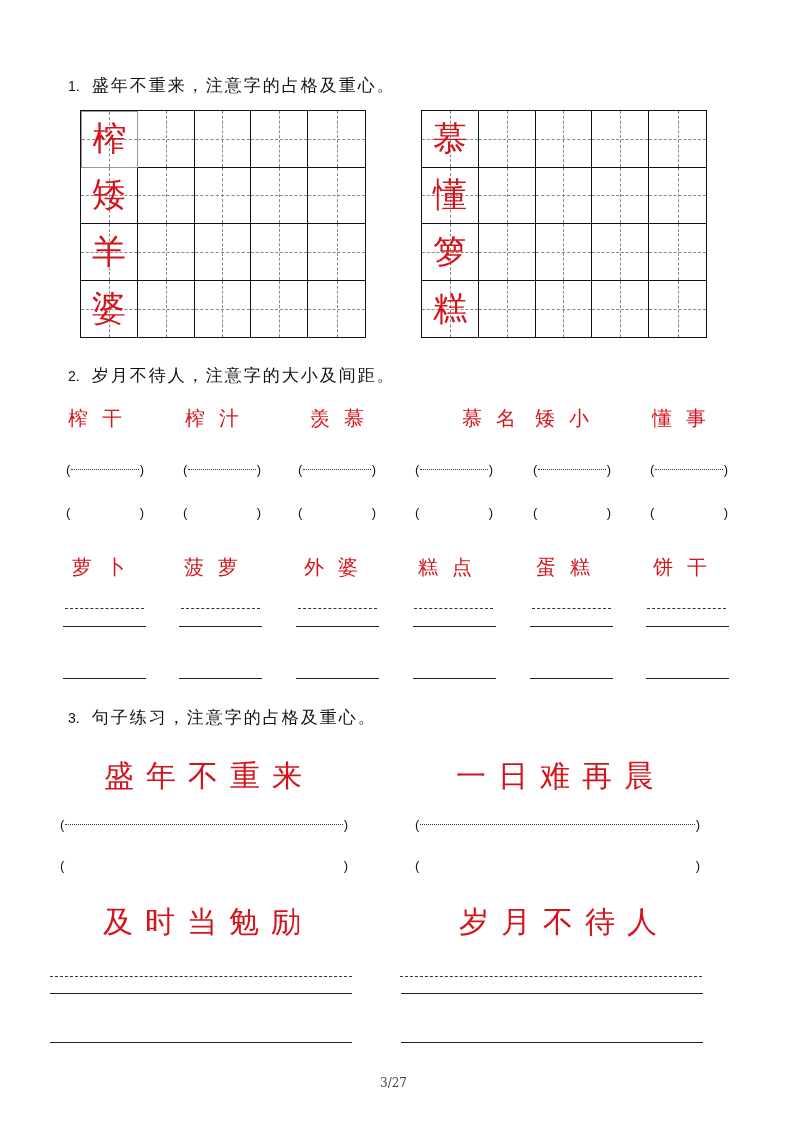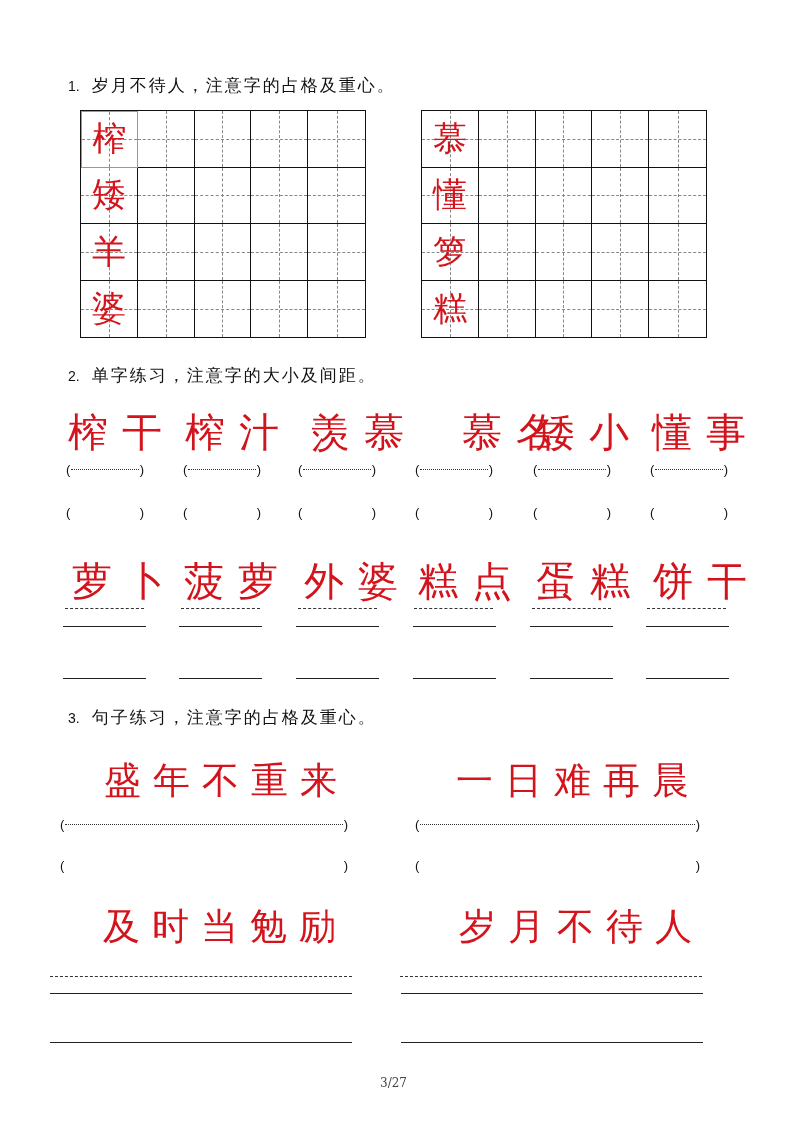--- a/index.html
+++ b/index.html
@@ -12,34 +12,34 @@
           display:grid; grid-template-columns:repeat(5,1fr); grid-template-rows:repeat(4,1fr); }
   .cell { position:relative; border-right:1.2px solid #111; border-bottom:1.2px solid #111; box-sizing:border-box; }
   .cell:nth-child(5n) { border-right:none; }
   .cell.last-row { border-bottom:none; }
   .cell::before { content:""; position:absolute; left:50%; top:0; bottom:0; border-left:1px dashed #888; }
   .cell::after { content:""; position:absolute; top:50%; left:0; right:0; border-top:1px dashed #888; }
   .cell .ch { position:absolute; inset:0; display:flex; align-items:center; justify-content:center;
               font-family:"DejaVu Serif", serif; font-size:34px; color:#d4141c; z-index:2; }
   .cell.first { border:1.5px solid #999; }
   .red { color:#d4141c; font-family:"DejaVu Serif", serif; }
-  .word { font-size:40px; letter-spacing:14px; white-space:nowrap; }
-  .sentence { font-size:37px; letter-spacing:12px; white-space:nowrap; }
+  .word { font-size:20px; letter-spacing:14px; white-space:nowrap; }
+  .sentence { font-size:30px; letter-spacing:12px; white-space:nowrap; }
   .paren { font-family:"Liberation Sans", sans-serif; font-size:13px; display:flex; align-items:center; }
   .paren .dots { flex:1; border-top:1.5px dotted #333; margin:0 1px; height:0; }
   .paren .gap { flex:1; }
   .dashline { border-top:1.3px dashed #333; height:0; }
   .solidline { border-top:1.5px solid #222; height:0; }
   .page-num { font-family:"DejaVu Serif", serif; font-size:12px; color:#444; }
 </style>
 </head>
 <body>
 
 <div class="abs heading" style="left:68px; top:74px;">
-  <span class="num">1.</span><span>岁月不待人，注意字的占格及重心。</span>
+  <span class="num">1.</span><span>盛年不重来，注意字的占格及重心。</span>
 </div>
 
 <div class="grid" style="left:80px; top:110px; width:286px; height:228px;">
   <div class="cell first">
       <span class="ch">榨</span>
     </div>
   <div class="cell"></div>
   <div class="cell"></div>
   <div class="cell"></div>
   <div class="cell"></div>
@@ -91,21 +91,21 @@
   <div class="cell last-row">
       <span class="ch">糕</span>
     </div>
   <div class="cell last-row"></div>
   <div class="cell last-row"></div>
   <div class="cell last-row"></div>
   <div class="cell last-row"></div>
 </div>
 
 <div class="abs heading" style="left:68px; top:364px;">
-  <span class="num">2.</span><span>单字练习，注意字的大小及间距。</span>
+  <span class="num">2.</span><span>岁月不待人，注意字的大小及间距。</span>
 </div>
 
 <div class="abs red word" style="left:68px; top:405px;">榨干</div>
 <div class="abs red word" style="left:185px; top:405px;">榨汁</div>
 <div class="abs red word" style="left:302px; top:405px;margin-left:8px;">羡慕</div>
 <div class="abs red word" style="left:418px; top:405px;margin-left:44px;">慕名</div>
 <div class="abs red word" style="left:535px; top:405px;text-align:right;">矮小</div>
 <div class="abs red word" style="left:652px; top:405px;">懂事</div>
 
 <div class="abs paren" style="left:66px; top:462px; width:78px;">

